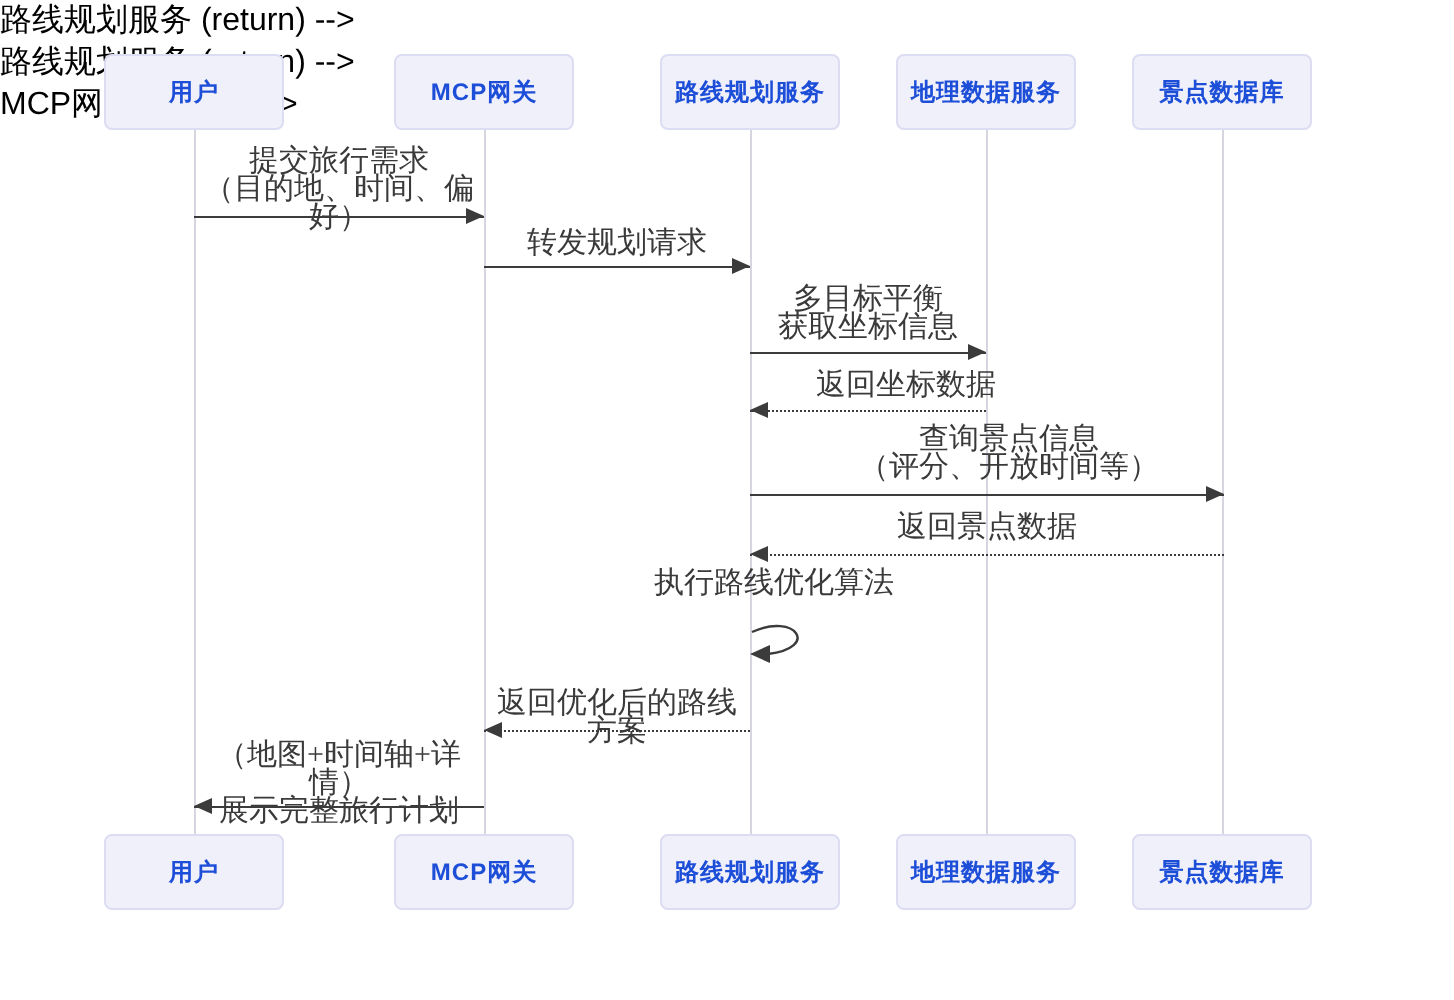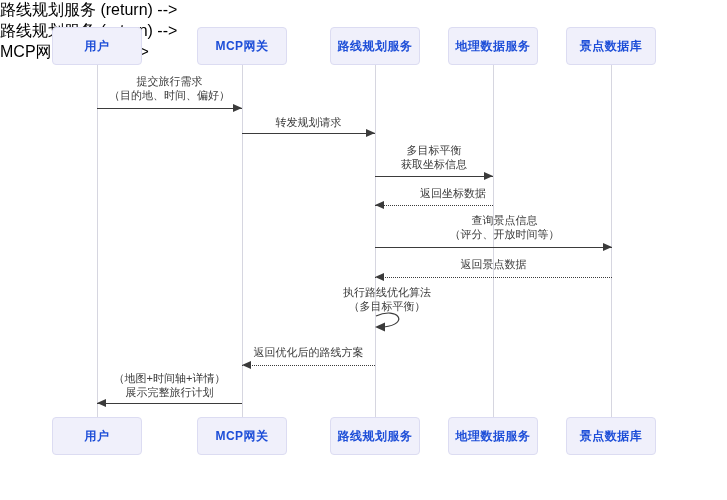--- a/index.html
+++ b/index.html
@@ -30,23 +30,24 @@
   .lifeline {
     position: absolute;
     top: 65px;
     width: 1px;
     height: 352px;
     background: #d6d6e0;
   }
   .msg-label {
     position: absolute;
     text-align: center;
-    font-size: 11px;
+    font-size: 15px;
     line-height: 14px;
     color: #3a3a3a;
+    font-family: Liberation Serif, serif;
   }
   .msg-line {
     position: absolute;
     height: 0;
   }
   .msg-line.solid  { border-top: 1px solid #3b3b3b; }
   .msg-line.dotted { border-top: 1px dotted #3b3b3b; }
   .arrow-right {
     position: absolute;
     width: 0; height: 0;
@@ -143,21 +144,20 @@
       <div>返回景点数据</div>
     </div>
     <div class="msg-line dotted" style="left:375px;top:277px;width:237px"></div>
     <div class="arrow-left" style="left:375px;top:273px"></div>
   </div>
 
   
   <div>
     <div class="msg-label" style="left:312px;top:285px;width:150px">
       <div>执行路线优化算法</div>
-      <div>（多目标平衡）</div>
     </div>
     <svg class="self-loop" style="left:374px;top:310px" width="36" height="24" viewBox="0 0 36 24">
       <path d="M 2 6 C 24 -4, 36 14, 10 17" fill="none" stroke="#3b3b3b" stroke-width="1.2"></path>
       <polygon points="1,17 11,12.5 11,21.5" fill="#3b3b3b"></polygon>
     </svg>
   </div>
 
    MCP网关 (return) --&gt;
   <div>
     <div class="msg-label" style="left:242px;top:345px;width:133px">

